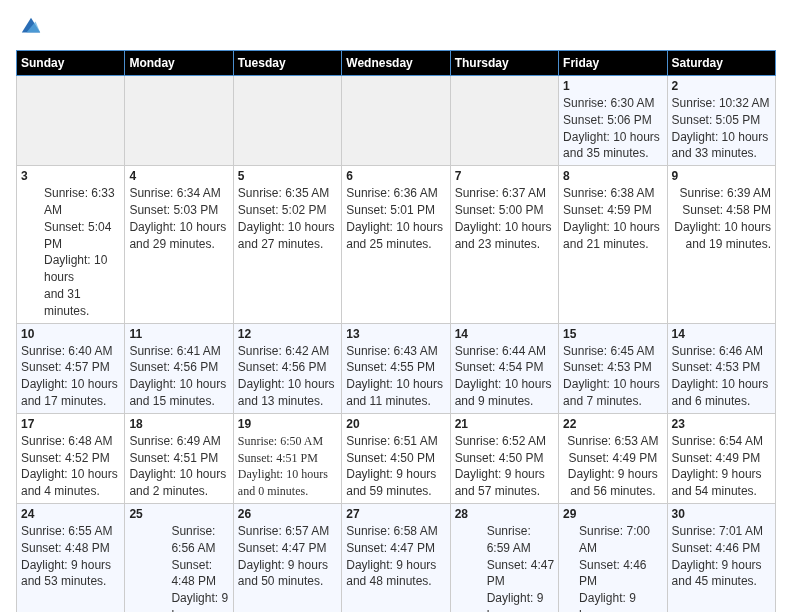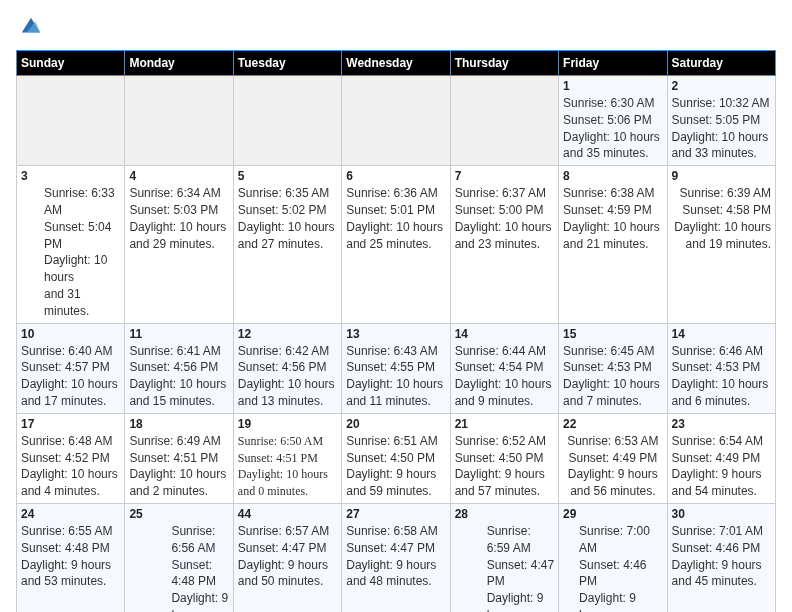--- a/index.html
+++ b/index.html
@@ -324,21 +324,21 @@
 and 53 minutes.</div>
           </td>
           <td>
             <span class="day-number">25</span>
             <div class="day-info" style="white-space: pre-line; margin-left: 42px;">Sunrise: 6:56 AM
 Sunset: 4:48 PM
 Daylight: 9 hours
 and 51 minutes.</div>
           </td>
           <td>
-            <span class="day-number">44</span>
+            <span class="day-number">26</span>
             <div class="day-info" style="white-space: pre-line;">Sunrise: 6:57 AM
 Sunset: 4:47 PM
 Daylight: 9 hours
 and 50 minutes.</div>
           </td>
           <td>
             <span class="day-number">27</span>
             <div class="day-info" style="white-space: pre-line;">Sunrise: 6:58 AM
 Sunset: 4:47 PM
 Daylight: 9 hours

